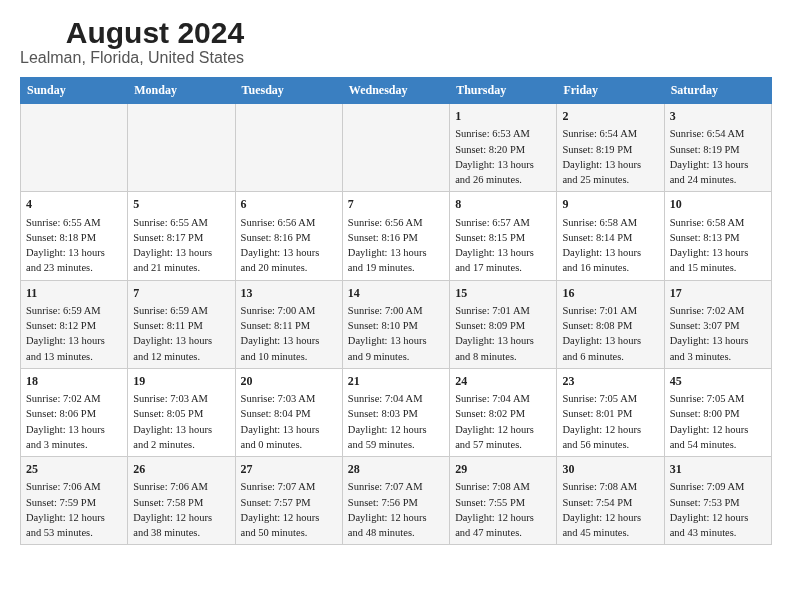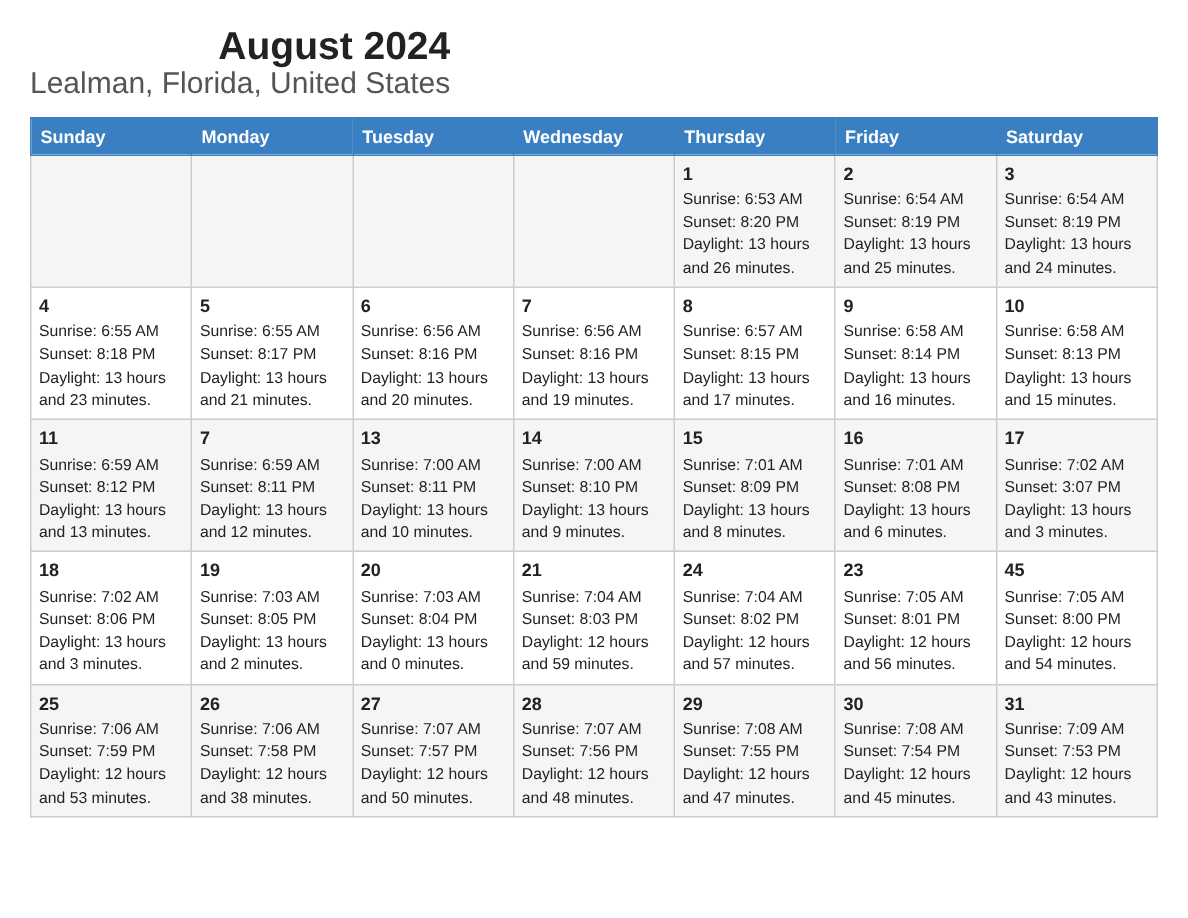--- a/index.html
+++ b/index.html
@@ -32,34 +32,35 @@
     .logo-text span:first-child { color: #1a1a2e; }
     .logo-text span:last-child { color: #4a90c4; }
     .logo-icon {
       width: 30px;
       height: 30px;
     }
     .title-area {
       text-align: right;
     }
     .title-area h1 {
-      font-size: 26px;
+      font-size: 30px;
       font-weight: bold;
       color: #222;
       line-height: 1.1;
     }
     .title-area h2 {
-      font-size: 20px;
+      font-size: 16px;
       font-weight: normal;
       color: #555;
     }
     table {
       width: 100%;
       border-collapse: collapse;
       font-size: 11px;
+      font-family: Liberation Serif, serif;
     }
     thead tr th {
       background-color: #3a7fc1;
       color: #fff;
       font-weight: bold;
       padding: 5px 6px;
       text-align: left;
       border: 1px solid #3a7fc1;
       font-size: 12px;
     }

